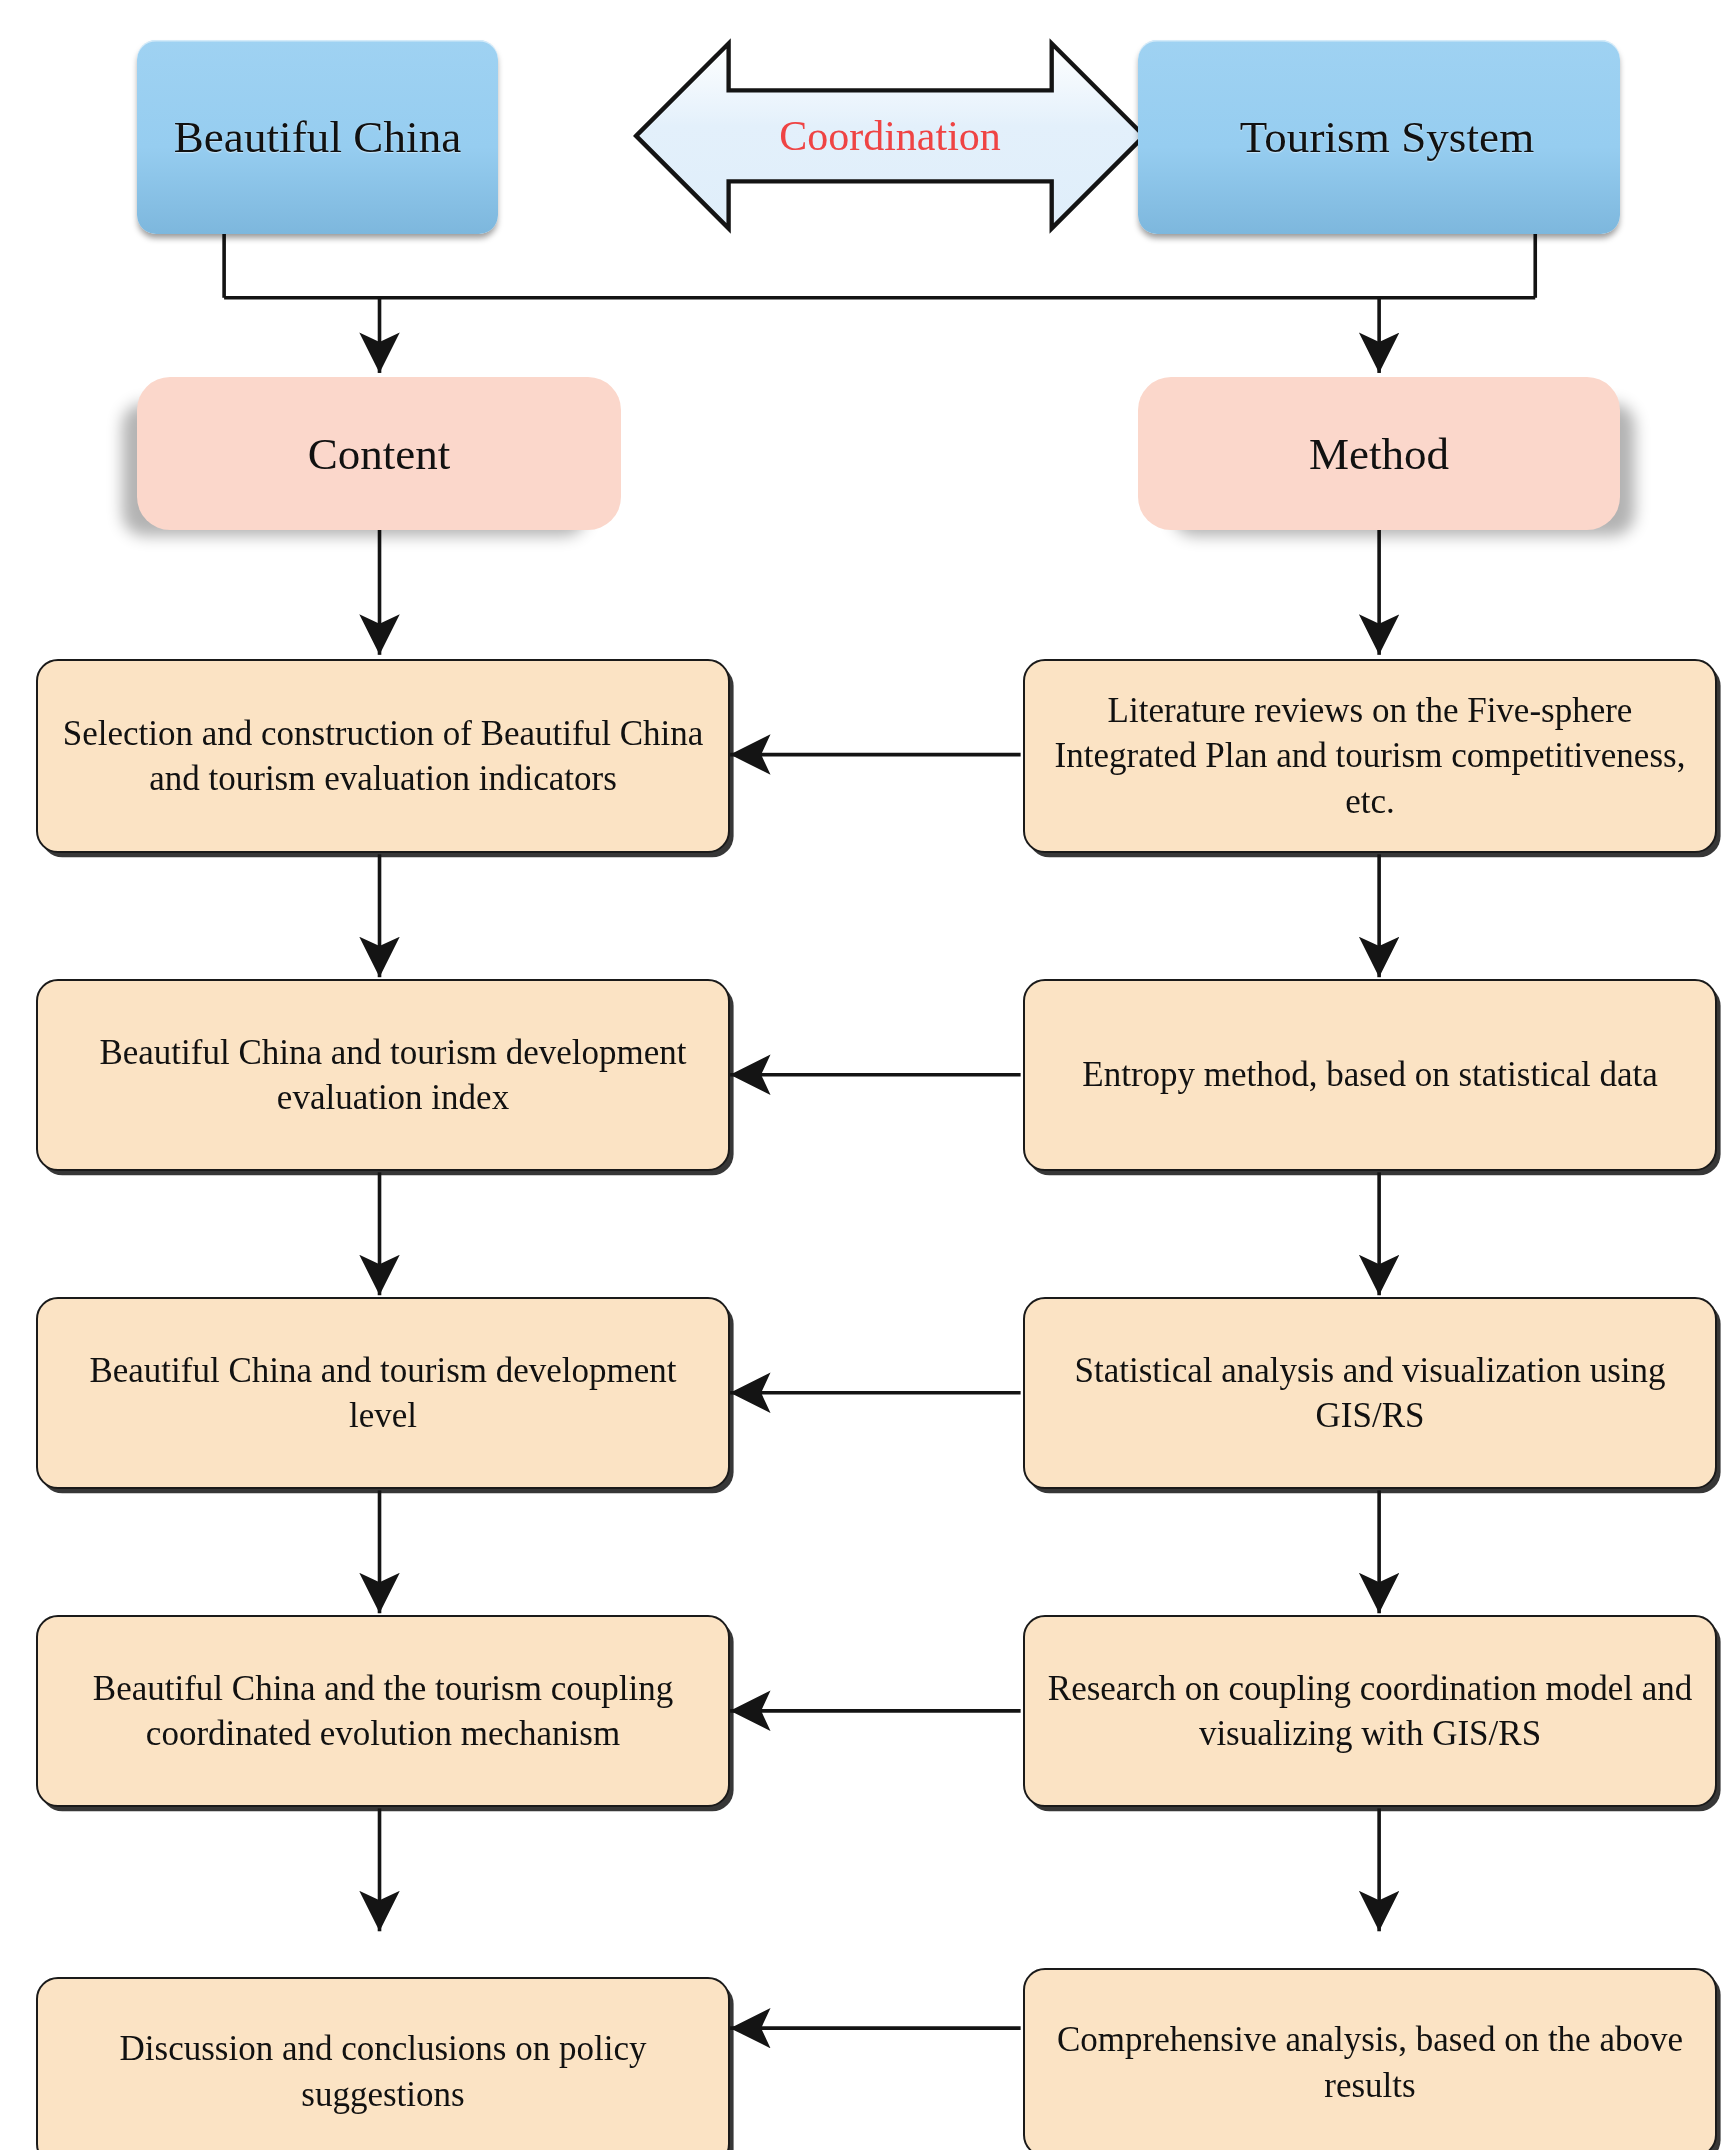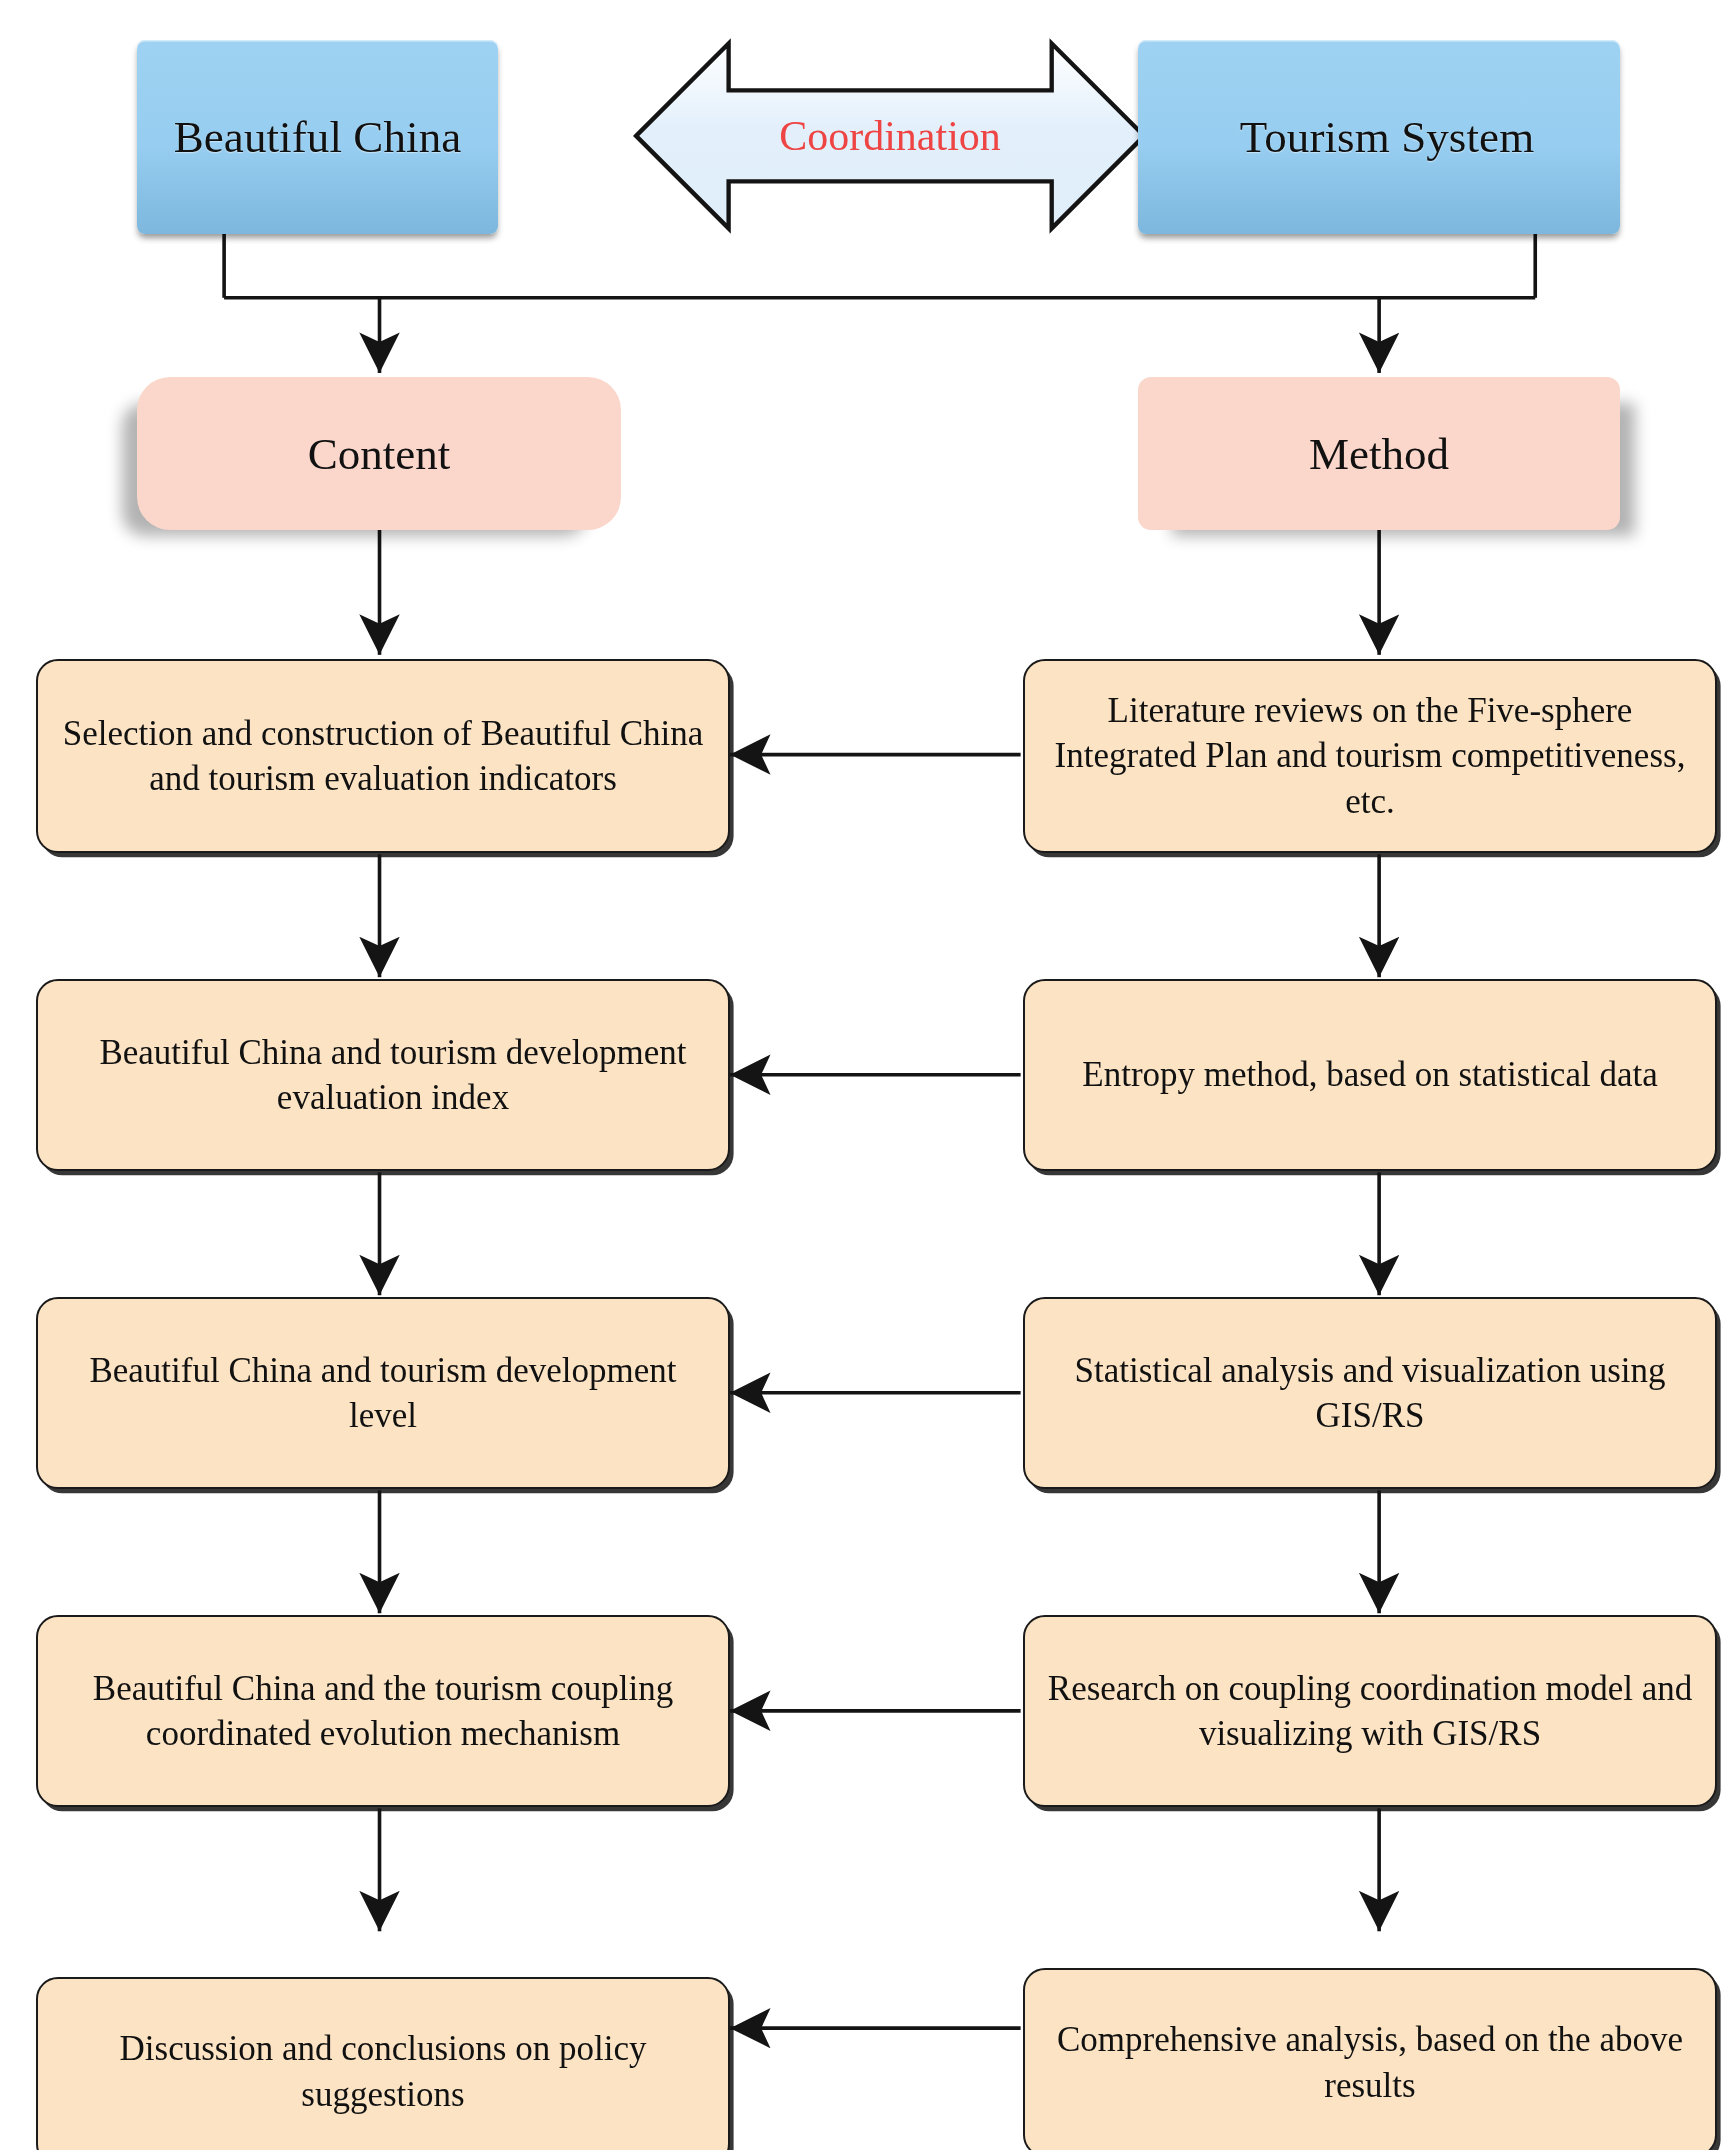--- a/index.html
+++ b/index.html
@@ -4,21 +4,21 @@
 <style>
   html,body{margin:0;padding:0;background:#ffffff;}
   body{width:1729px;height:2151px;font-family:"Liberation Serif",serif;}
   #stage{position:relative;width:1729px;height:2151px;overflow:hidden;background:#fff;}
 
   .node{position:absolute;box-sizing:border-box;display:flex;align-items:center;
         justify-content:center;text-align:center;color:#111;}
 
   
   .blue-box{
-    border-radius:8px;
+    border-radius:19px;
     background:linear-gradient(180deg,#9fd2f2 0%,#96cdf0 55%,#7db7dd 100%);
     box-shadow:0 5px 6.5px -1.4px rgba(0,0,0,.40), inset 0 1.4px 0 rgba(255,255,255,.55);
     font-size:45px;
     letter-spacing:0.1px;
   }
   .blue-box .lbl{text-shadow:0 1.4px 1.4px rgba(255,255,255,.55);}
 
   
   .pink-box{
     border-radius:33px;
@@ -111,21 +111,21 @@
   </div>
 
   <div class="coord-wrap" style="left:636px;top:43px;width:508px;height:185px;">
     <div class="coord-label">Coordination</div>
   </div>
 
   <div class="node pink-box shadow-left" style="left:137px;top:377px;width:484px;height:153px;align-items:center;">
     <span class="lbl">Content</span>
   </div>
 
-  <div class="node pink-box shadow-right" style="left:1138px;top:377px;width:482px;height:153px;border-radius:13px;">
+  <div class="node pink-box shadow-right" style="left:1138px;top:377px;width:482px;height:153px;">
     <span class="lbl">Method</span>
   </div>
 
   <div class="node orange-box" style="left:36px;top:659px;width:694px;height:194px;">
     <span class="lbl">Selection and construction of Beautiful China and tourism evaluation indicators</span>
   </div>
 
   <div class="node orange-box" style="left:36px;top:979px;width:694px;height:192px;padding-left:40px;">
     <span class="lbl">Beautiful China and tourism development evaluation index</span>
   </div>

